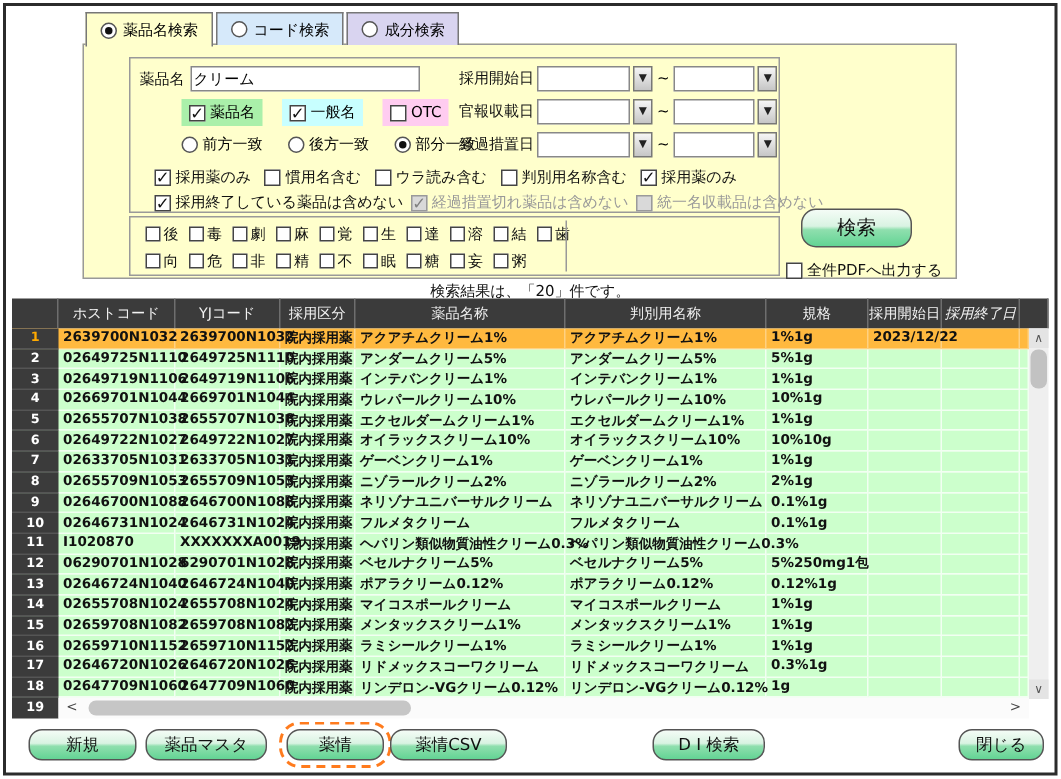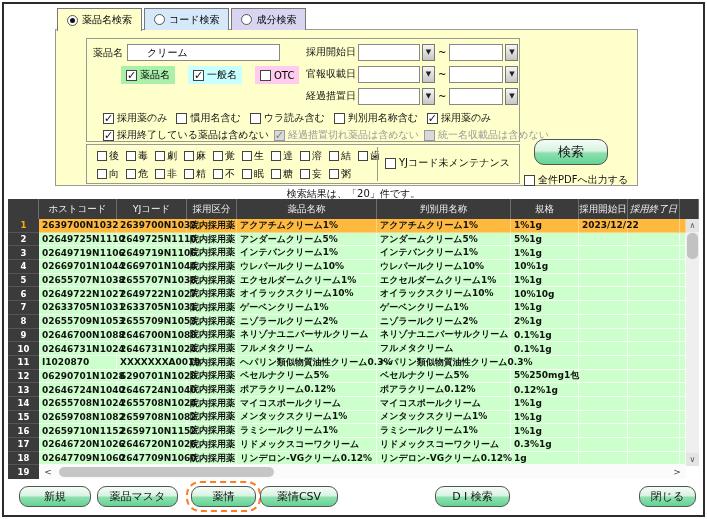--- a/index.html
+++ b/index.html
@@ -12,21 +12,21 @@
   .tab.sel { background:#ffffcc; height:23px; }
   .rd { width:11px; height:11px; border-radius:50%; background:#fff; border:1px solid #555; display:inline-flex; align-items:center; justify-content:center; flex:none; }
   .rd.sel::after { content:""; width:5px; height:5px; border-radius:50%; background:#111; }
 
   
   .panel { position:absolute; left:51px; top:25px; width:583px; height:157px; background:#ffffcc; border:1px solid #999; z-index:2; }
   .groupA { position:absolute; left:30px; top:8px; width:434px; height:104px; border:1px solid #999; }
   .groupB { position:absolute; left:30px; top:114px; width:434px; height:40px; border:1px solid #999; }
   .ga-row1 { position:absolute; left:6px; top:5px; display:flex; align-items:center; gap:4px; }
   .lbl { font-size:10px; color:#111; white-space:nowrap; }
-  .txt { height:17px; border:1px solid #888; background:#fff; font-size:10px; font-family:"DejaVu Sans",sans-serif; padding:0 19px; }
+  .txt { height:17px; border:1px solid #888; background:#fff; font-size:10px; font-family:"DejaVu Sans",sans-serif; padding:0 1px; }
   .ga-chips { position:absolute; left:34px; top:27px; display:flex; gap:13px; }
   .chip { display:inline-flex; align-items:center; gap:3px; padding:2px 5px; font-size:10px; }
   .ga-radios { position:absolute; left:34px; top:50px; display:flex; gap:17px; }
   .rdi { display:inline-flex; align-items:center; gap:3px; font-size:10px; white-space:nowrap; }
   .ga-dates { position:absolute; left:219px; top:2px; }
   .drow { display:flex; align-items:center; gap:2px; height:22px; }
   .drow .txt { width:62px; }
   .drow .txt.t2 { width:54px; }
   .dd { width:13px; height:17px; background:linear-gradient(#f6f6f6,#c6c6c6); border:1px solid #777; font-size:7px; color:#222; display:inline-flex; align-items:center; justify-content:center; flex:none; }
   .tilde { font-size:10px; padding:0 1px; }
@@ -111,20 +111,34 @@
           </span>
           <span class="chip" style="background: rgb(200, 255, 255);">
             <span class="cb">✓</span>
             <span>一般名</span>
           </span>
           <span class="chip" style="background: rgb(255, 204, 240);">
             <span class="cb"></span>
             <span>OTC</span>
           </span>
         </div>
+      <div class="ga-radios">
+          <span class="rdi">
+            <span class="rd"></span>
+            <span>前方一致</span>
+          </span>
+          <span class="rdi">
+            <span class="rd"></span>
+            <span>後方一致</span>
+          </span>
+          <span class="rdi">
+            <span class="rd sel"></span>
+            <span>部分一致</span>
+          </span>
+        </div>
       <div class="ga-dates">
           <div class="drow">
             <span class="lbl">採用開始日</span>
             <input class="txt" type="text" style="">
             <span class="dd">▼</span>
             <span class="tilde">~</span>
             <input class="txt t2" type="text" style="">
             <span class="dd">▼</span>
           </div>
           <div class="drow">
@@ -259,24 +273,20 @@
               <span class="cb"></span>
               <span class="lbl">妄</span>
             </span>
             <span class="cbi fitem">
               <span class="cb"></span>
               <span class="lbl">粥</span>
             </span>
           </div>
       </div>
       <div class="gb-div"></div>
-      <div class="gb-yj cbi">
-        <span class="cb"></span>
-        <span class="lbl">YJコード未メンテナンス</span>
-      </div>
     </div>
 
     <div class="search-btn">検索</div>
     <div class="pdf-cb cbi">
       <span class="cb"></span>
       <span class="lbl">全件PDFへ出力する</span>
     </div>
   </div>
 
   <div class="status">検索結果は、「20」件です。</div>

